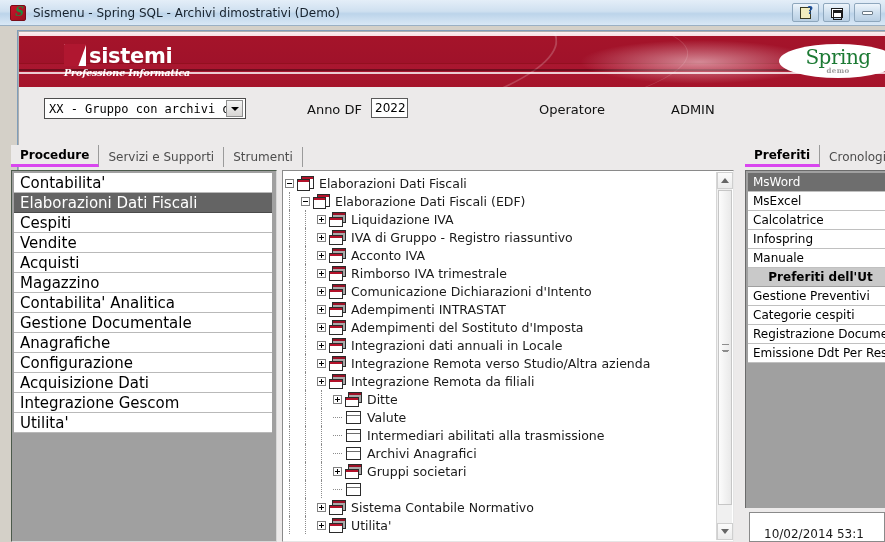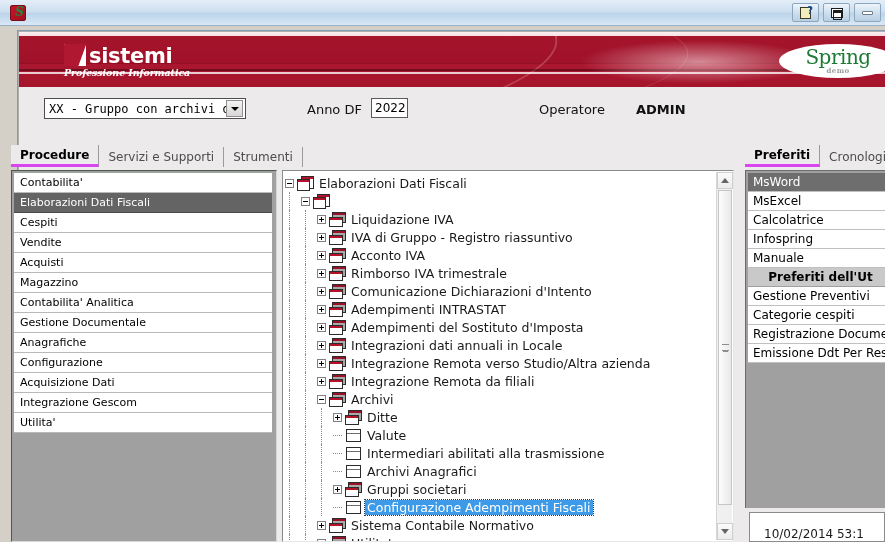--- a/index.html
+++ b/index.html
@@ -175,21 +175,21 @@
     display:block; width:0;height:0;
     border-left:4px solid transparent; border-right:4px solid transparent;
     border-top:4px solid #000;
   }
   .lbl {
     position:absolute; font-family:"DejaVu Sans", sans-serif;
     font-size: 13px; color:#111;
   }
   .lbl-anno { left: 288px; top: 15px; }
   .lbl-oper { left: 520px; top: 15px; }
-  .val-admin { left: 617px; top: 15px; font-weight: bold; }
+  .val-admin { left: 652px; top: 15px; font-weight: normal; }
   .yearbox {
     position:absolute; left: 352px; top: 11px; width:37px; height:20px;
     background:#ffffff; border:1px solid #5a5a5a;
     display:flex; align-items:center; padding-left:3px;
     font-family:"DejaVu Sans", sans-serif; font-size:12px; color:#000;
   }
 
   
   .tabstrip {
     position:absolute; display:flex; align-items:flex-end; height:22px;
@@ -219,21 +219,21 @@
     border-right:1px solid #d7d7d7; border-bottom:1px solid #d7d7d7;
     overflow:hidden;
   }
   .listinner {
     position:absolute; left:2px; top:2px; width: 258px;
     background:#ffffff;
   }
   .litem {
     height: 20px; line-height: 20px;
     padding-left: 6px;
-    font-family:"DejaVu Sans", sans-serif; font-size:11px; color:#000;
+    font-family:"DejaVu Sans", sans-serif; font-size:15px; color:#000;
     background:#ffffff;
     border-bottom: 1px solid #b9b9b9;
     white-space:nowrap; overflow:hidden;
   }
   .litem.sel { background:#646464; color:#ffffff; border-bottom-color:#4a4a4a; }
 
   
   .treepanel {
     position:absolute; left: 282px; top: 170px;
     width: 452px; height: 372px;
@@ -368,20 +368,21 @@
     white-space:nowrap;
   }
 </style>
 </head>
 <body>
 
 <div id="app">
 
   <div class="titlebar">
     <div class="tb-icon"></div>
+    <div class="tb-title">Sismenu - Spring SQL - Archivi dimostrativi  (Demo)</div>
     <div class="tb-buttons">
       <div class="tb-btn">
         <span class="gl-help"></span>
       </div>
       <div class="tb-btn">
         <span class="gl-restore"></span>
       </div>
       <div class="tb-btn">
         <span class="gl-min"></span>
       </div>
@@ -475,20 +476,21 @@
           <span class="expander"></span>
           <span class="ic ic-win"></span>
           <span class="tlabel">Elaborazioni Dati Fiscali</span>
         </div>
         <div class="tnode">
           <span class="guides" style="width: 16px;">
             <span class="vline" style="left: 4px;"></span>
           </span>
           <span class="expander"></span>
           <span class="ic ic-win"></span>
+          <span class="tlabel">Elaborazione Dati Fiscali (EDF)</span>
         </div>
         <div class="tnode">
           <span class="guides" style="width: 32px;">
             <span class="vline" style="left: 4px;"></span>
             <span class="vline" style="left: 20px;"></span>
           </span>
           <span class="expander plus"></span>
           <span class="ic ic-fold"></span>
           <span class="tlabel">Liquidazione IVA</span>
         </div>
@@ -565,29 +567,20 @@
           <span class="tlabel">Integrazione Remota verso Studio/Altra azienda</span>
         </div>
         <div class="tnode">
           <span class="guides" style="width: 32px;">
             <span class="vline" style="left: 4px;"></span>
             <span class="vline" style="left: 20px;"></span>
           </span>
           <span class="expander plus"></span>
           <span class="ic ic-fold"></span>
           <span class="tlabel">Integrazione Remota da filiali</span>
-        </div>
-        <div class="tnode">
-          <span class="guides" style="width: 32px;">
-            <span class="vline" style="left: 4px;"></span>
-            <span class="vline" style="left: 20px;"></span>
-          </span>
-          <span class="expander"></span>
-          <span class="ic ic-fold"></span>
-          <span class="tlabel">Archivi</span>
         </div>
         <div class="tnode">
           <span class="guides" style="width: 48px;">
             <span class="vline" style="left: 4px;"></span>
             <span class="vline" style="left: 20px;"></span>
             <span class="vline" style="left: 36px;"></span>
           </span>
           <span class="expander plus"></span>
           <span class="ic ic-fold"></span>
           <span class="tlabel">Ditte</span>
@@ -633,21 +626,20 @@
           <span class="tlabel">Gruppi societari</span>
         </div>
         <div class="tnode sel">
           <span class="guides" style="width: 48px;">
             <span class="vline" style="left: 4px;"></span>
             <span class="vline" style="left: 20px;"></span>
             <span class="vline" style="left: 36px;"></span>
           </span>
           <span class="dots"></span>
           <span class="ic ic-doc"></span>
-          <span class="tlabel">Configurazione Adempimenti Fiscali</span>
         </div>
         <div class="tnode">
           <span class="guides" style="width: 32px;">
             <span class="vline" style="left: 4px;"></span>
             <span class="vline" style="left: 20px;"></span>
           </span>
           <span class="expander plus"></span>
           <span class="ic ic-fold"></span>
           <span class="tlabel">Sistema Contabile Normativo</span>
         </div>

